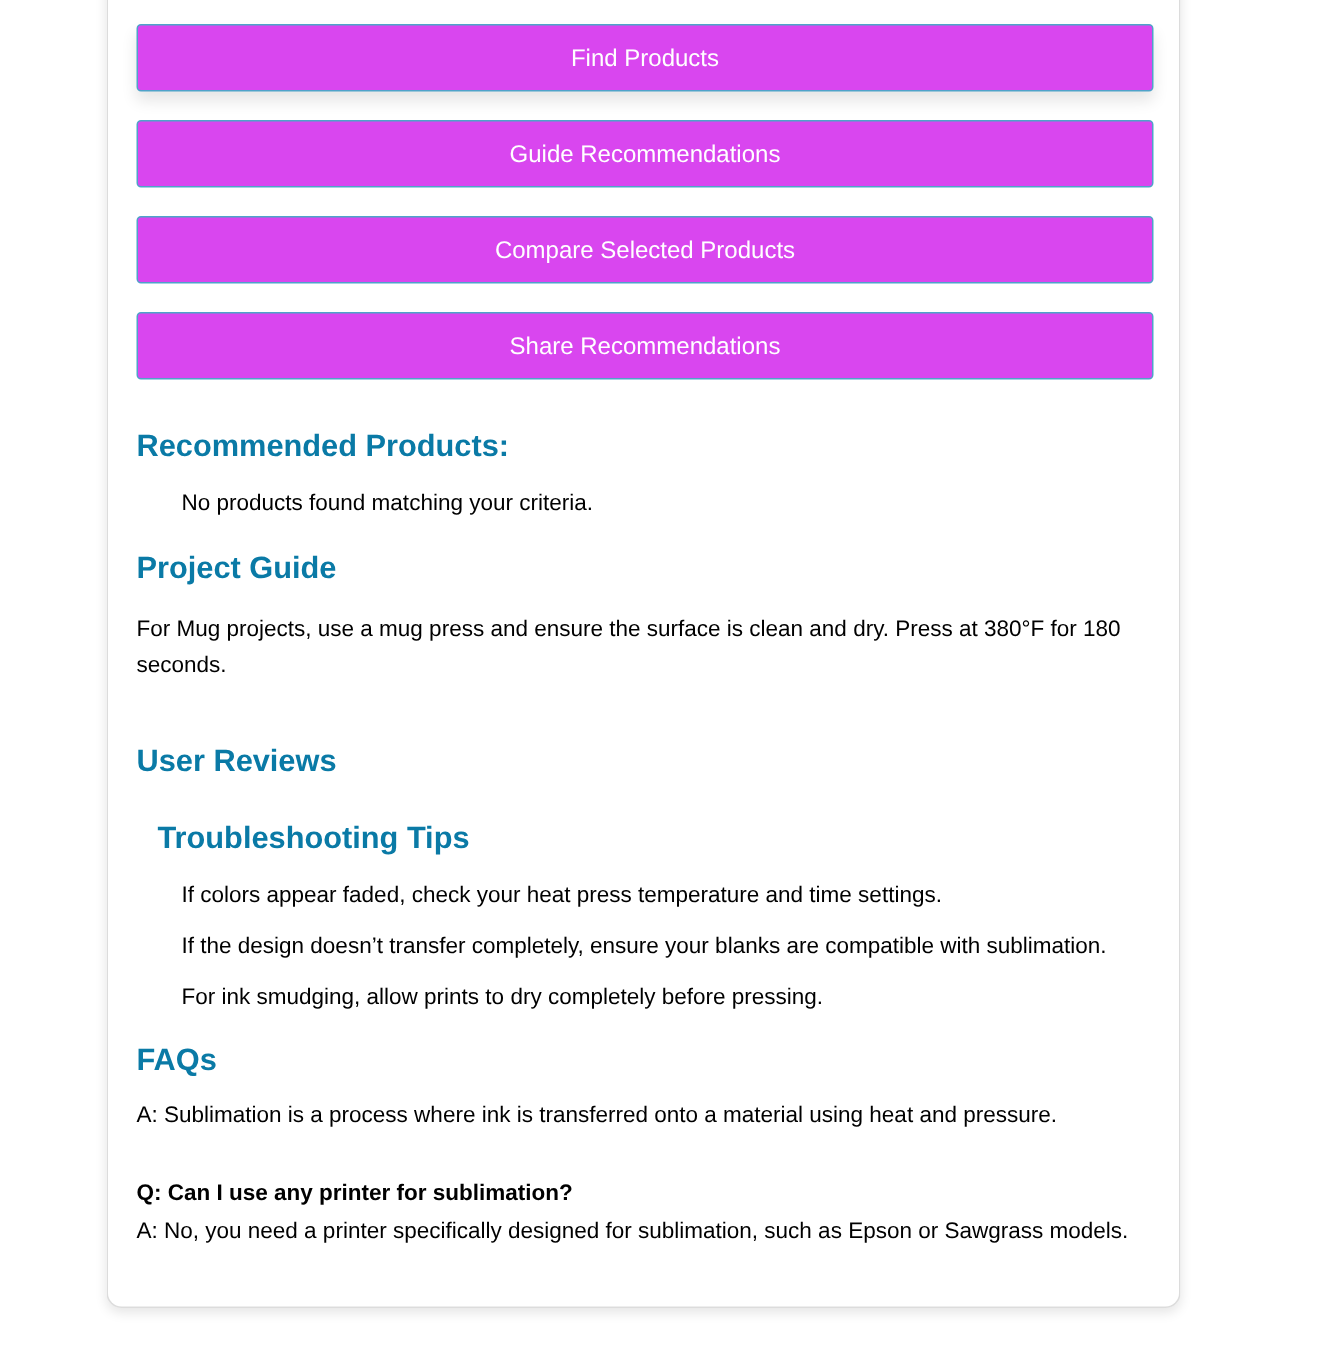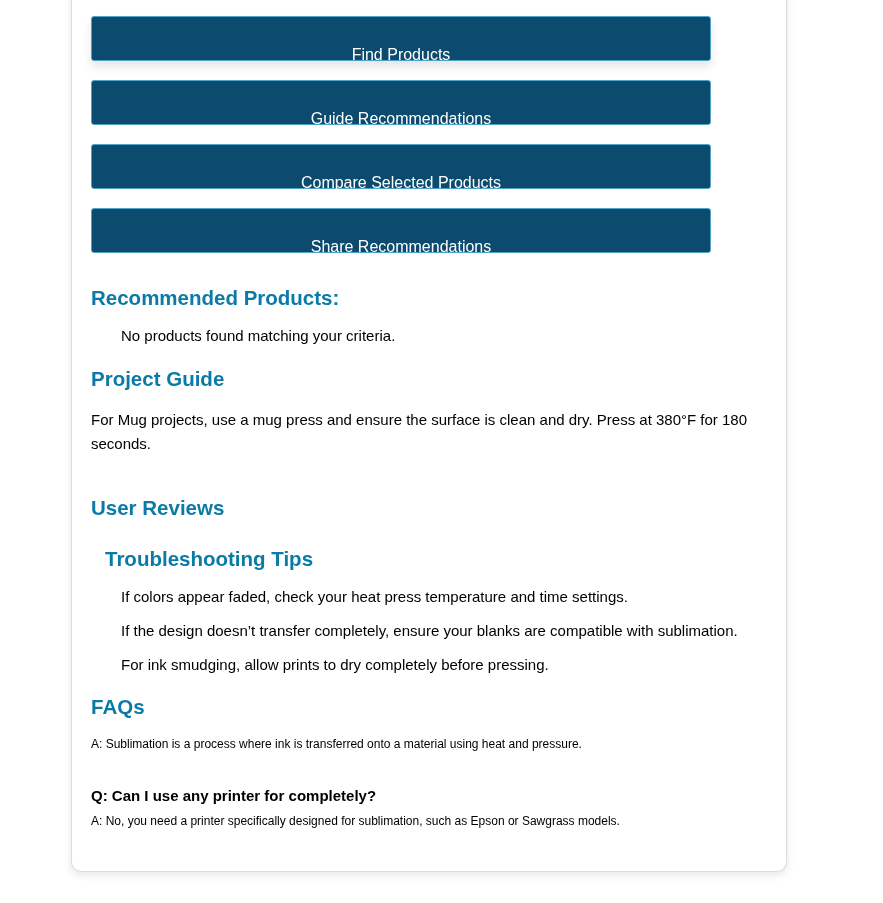--- a/index.html
+++ b/index.html
@@ -26,34 +26,34 @@
       box-sizing: border-box;
     }
     .inner {
       position: absolute;
       left: 19px;
       right: 19px;
       top: 36px;
     }
     .btn {
       display: block;
-      width: 620px;
+      width: 678px;
       height: 45px;
       margin: 0 0 19px 0;
-      background: #0c4a6e;
+      background: #d946ef;
       color: #ffffff;
       border: 1px solid #4fa3c9;
       border-radius: 3px;
       font-family: "Liberation Sans", sans-serif;
       font-size: 16px;
       text-align: center;
       line-height: 43px;
       box-sizing: border-box;
       cursor: pointer;
-      padding: 16px;
+      padding: 1px;
     }
     .btn.focused {
       box-shadow: 0 6px 10px rgba(0,0,0,0.10);
     }
     h2 {
       color: #0a7aa6;
       font-size: 20.5px;
       font-weight: bold;
       margin: 0;
       font-family: "Liberation Sans", sans-serif;
@@ -85,21 +85,21 @@
     .faq {
       margin-top: 16px;
     }
     .faq-q {
       font-size: 15px;
       font-weight: bold;
       margin: 0;
       line-height: 18px;
     }
     .faq-a {
-      font-size: 12px;
+      font-size: 15px;
       margin: 7px 0 0 0;
       line-height: 18px;
     }
     .faq + .faq { margin-top: 34px; }
   </style>
 </head>
 <body>
 
 <div class="card">
   <div class="inner">
@@ -131,19 +131,19 @@
         <li>For ink smudging, allow prints to dry completely before pressing.</li>
       </ul>
     </section>
 
     <section>
       <h2 class="h-faq">FAQs</h2>
       <div class="faq">
         <p class="faq-a">A: Sublimation is a process where ink is transferred onto a material using heat and pressure.</p>
       </div>
       <div class="faq">
-        <p class="faq-q">Q: Can I use any printer for completely?</p>
+        <p class="faq-q">Q: Can I use any printer for sublimation?</p>
         <p class="faq-a">A: No, you need a printer specifically designed for sublimation, such as Epson or Sawgrass models.</p>
       </div>
     </section>
 
   </div>
 </div>
 
 </body></html>

